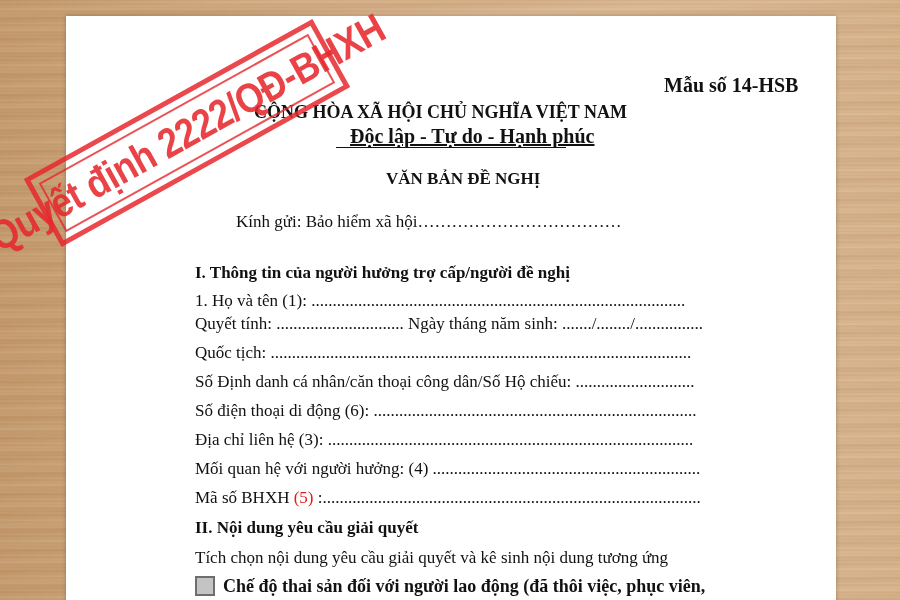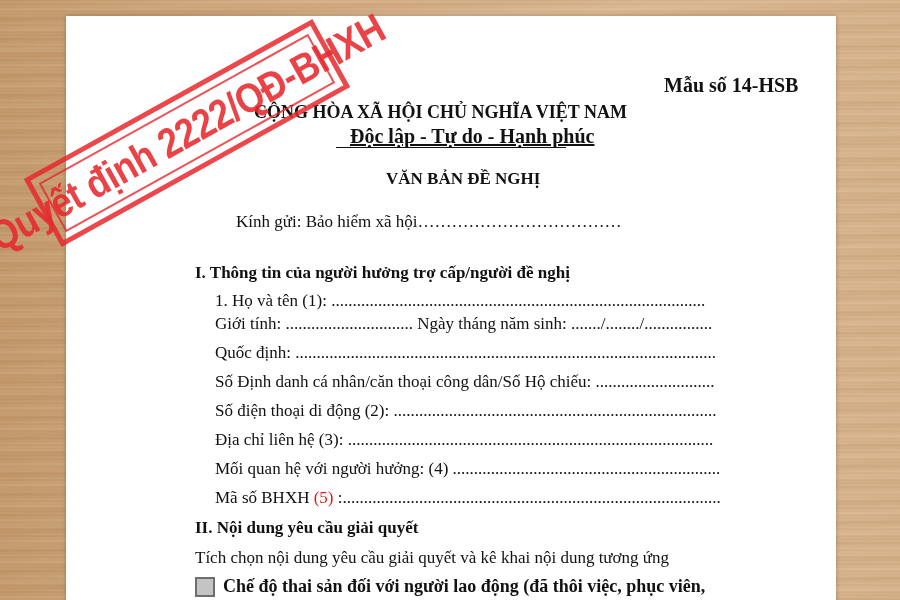--- a/index.html
+++ b/index.html
@@ -17,25 +17,25 @@
     box-shadow: 0 0 4px rgba(0,0,0,0.25);
   }
   .txt { position:absolute; color:#111; font-size:17px; white-space:nowrap; }
   .form-no { left:598px; top:58px; font-size:20px; font-weight:bold; }
   .nation { left:188px; top:86px; font-size:18px; font-weight:bold; }
   .motto { left:284px; top:109px; font-size:20px; font-weight:bold; text-decoration:underline; }
   .motto-line { position:absolute; left:270px; top:131px; width:230px; border-top:1px solid #111; }
   .doc-title { left:320px; top:153px; font-size:17px; font-weight:bold; }
   .recipient { left:170px; top:196px; }
   .sec1 { left:129px; top:247px; font-weight:bold; }
-  .row { left:129px;margin-left:20px; }
+  .row { left:129px; }
   .red { color:#e01b1b; }
   .sec2 { left:129px; top:502px; font-weight:bold;text-align:center; }
   .instr { left:129px; top:532px; }
-  .option { left:129px; top:560px; font-weight:bold; font-size:18px; display:flex; align-items:flex-end; gap:8px; }
+  .option { left:129px; top:560px; font-weight:bold; font-size:18px; display:flex; align-items:flex-start; gap:8px; }
   .checkbox {
     width:16px; height:16px; background:#c4c4c4; border:2px solid #6e6e6e; display:inline-block; box-sizing:content-box;
   }
   .stamp {
     position:absolute; left:22px; top:94px; width:330px; height:78px;
     transform: rotate(-29deg); transform-origin: 50% 50%;
     border:5px solid rgba(230,40,45,0.85);
     color: rgba(230,40,45,0.88);
     display:flex; align-items:center; justify-content:center;
     font-family:"Liberation Sans", sans-serif; font-weight:bold; font-size:36px;
@@ -54,30 +54,30 @@
 <div class="paper">
   <div class="txt form-no">Mẫu số 14-HSB</div>
   <div class="txt nation">CỘNG HÒA XÃ HỘI CHỦ NGHĨA VIỆT NAM</div>
   <div class="txt motto">Độc lập - Tự do - Hạnh phúc</div>
   <div class="motto-line"></div>
   <div class="txt doc-title">VĂN BẢN ĐỀ NGHỊ</div>
   <div class="txt recipient">Kính gửi: Bảo hiểm xã hội………………………………</div>
 
   <div class="txt sec1">I. Thông tin của người hưởng trợ cấp/người đề nghị</div>
   <div class="txt row" style="top:275px">1. Họ và tên (1): ........................................................................................</div>
-  <div class="txt row" style="top:298px">Giới tính: .............................. Ngày tháng năm sinh: ......./......../................</div>
-  <div class="txt row" style="top:327px">Quốc định: ...................................................................................................</div>
+  <div class="txt row" style="top:298px">Quyết tính: .............................. Ngày tháng năm sinh: ......./......../................</div>
+  <div class="txt row" style="top:327px">Quốc tịch: ...................................................................................................</div>
   <div class="txt row" style="top:356px">Số Định danh cá nhân/căn thoại công dân/Số Hộ chiếu: ............................</div>
-  <div class="txt row" style="top:385px">Số điện thoại di động (2): ............................................................................</div>
+  <div class="txt row" style="top:385px">Số điện thoại di động (6): ............................................................................</div>
   <div class="txt row" style="top:414px">Địa chỉ liên hệ (3): ......................................................................................</div>
   <div class="txt row" style="top:443px">Mối quan hệ với người hưởng: (4) ...............................................................</div>
   <div class="txt row" style="top:472px"><span>Mã số BHXH </span><span class="red">(5)</span><span> :.........................................................................................</span></div>
 
   <div class="txt sec2">II. Nội dung yêu cầu giải quyết</div>
-  <div class="txt instr">Tích chọn nội dung yêu cầu giải quyết và kê khai nội dung tương ứng</div>
+  <div class="txt instr">Tích chọn nội dung yêu cầu giải quyết và kê sinh nội dung tương ứng</div>
   <div class="txt option">
     <span class="checkbox"></span>
     <span>Chế độ thai sản đối với người lao động (đã thôi việc, phục viên,</span>
   </div>
 </div>
 
 <div class="stamp">
   <div class="stamp-inner"></div>
   <span class="stamp-text">Quyết định 2222/QĐ-BHXH</span>
 </div>

